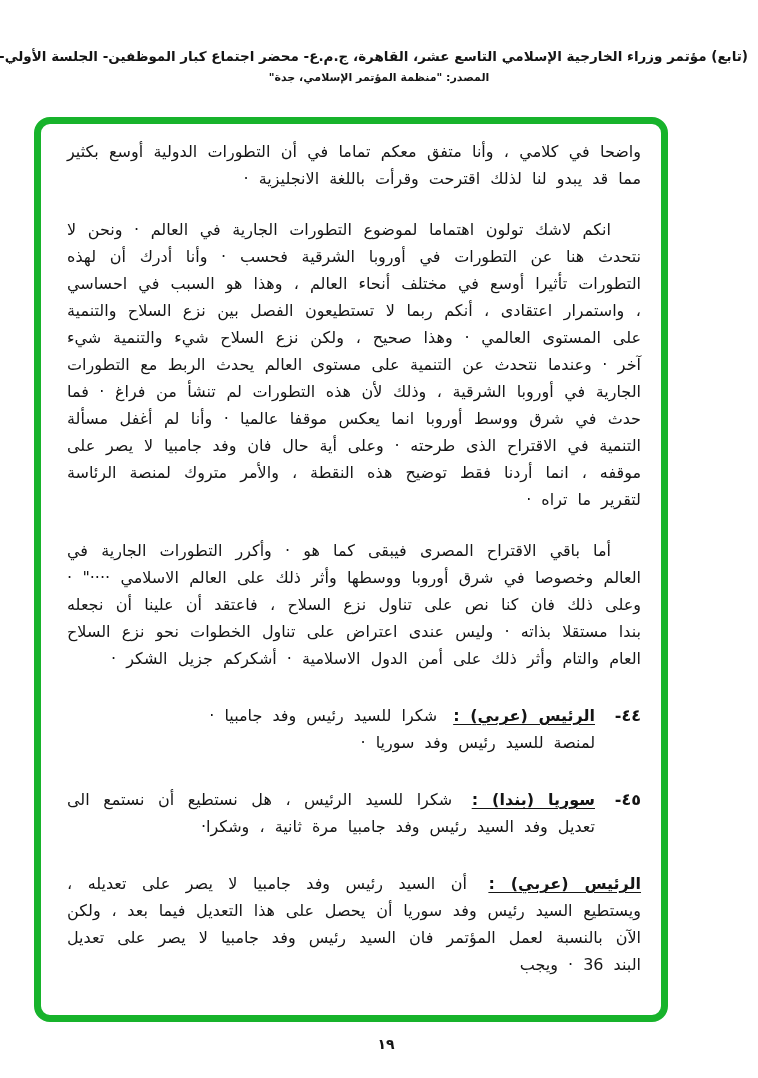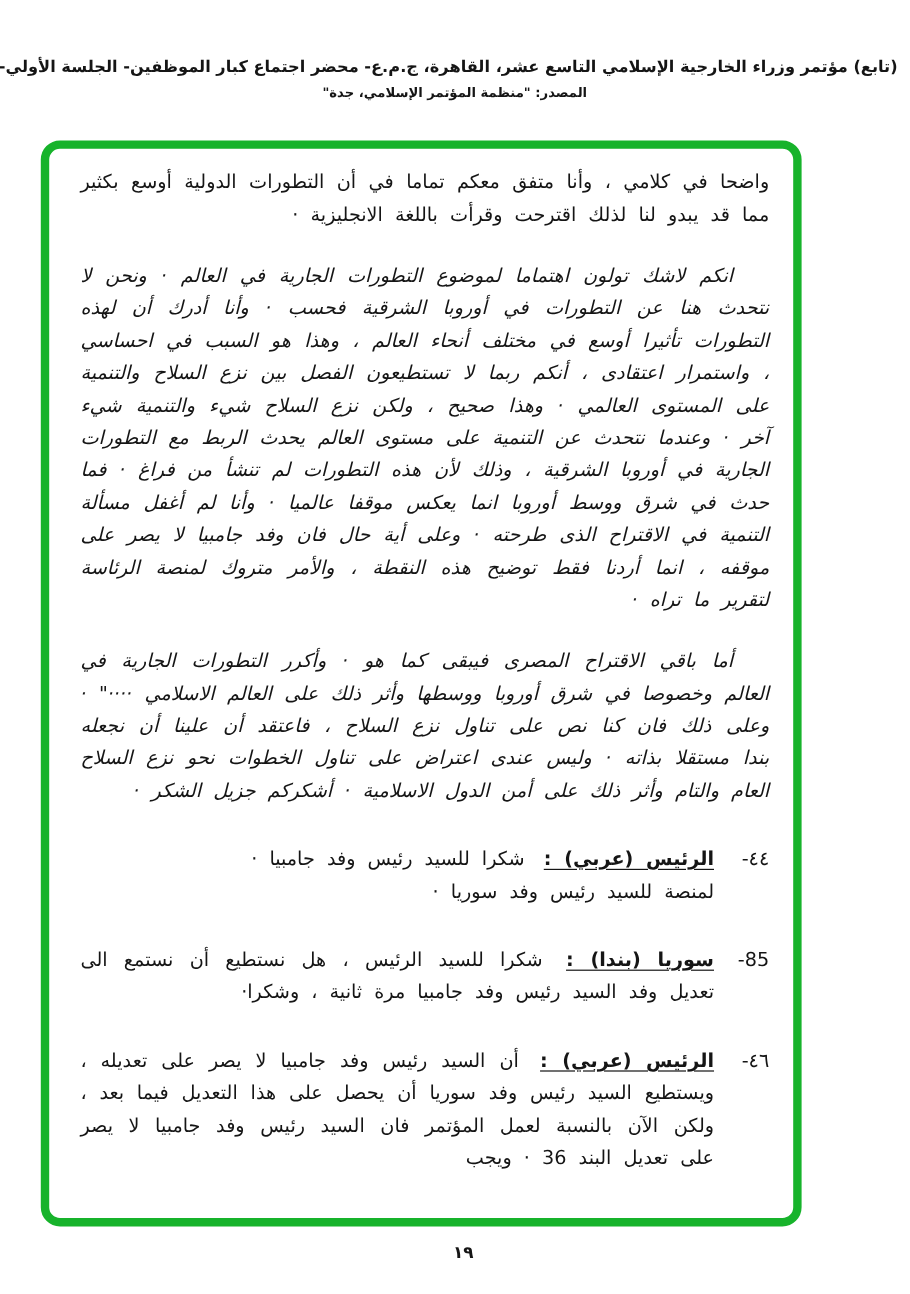--- a/index.html
+++ b/index.html
@@ -57,32 +57,32 @@
     font-size: 16px;
     line-height: 27px;
     word-spacing: 5px;
   }
 
   .para {
     margin: 0 0 24px 0;
   }
   .para.indent {
     text-indent: 30px;
-    font-style: italic;
   }
 
   
   .item {
     display: flex;
     direction: rtl;
     margin-top: 30px;
   }
   .item-number {
     flex: 0 0 46px;
     white-space: nowrap;
+    font-weight: bold;
   }
   .item-body {
     flex: 1;
     text-align: justify;
   }
   .item-heading {
     font-weight: bold;
     text-decoration: underline;
     text-underline-offset: 3px;
     margin-inline-end: 6px;
@@ -121,29 +121,28 @@
     <div class="item">
       <span class="item-number">٤٤-</span>
       <div class="item-body">
         <span class="item-heading">الرئيس (عربي) :</span>
         <span>شكرا للسيد رئيس وفد جامبيا ·</span><br>
         <span>لمنصة للسيد رئيس وفد سوريا ·</span>
       </div>
     </div>
 
     <div class="item">
-      <span class="item-number">85-</span>
+      <span class="item-number">٤٥-</span>
       <div class="item-body">
         <span class="item-heading">سوريا (بندا) :</span>
         <span>شكرا للسيد الرئيس ، هل نستطيع أن نستمع الى تعديل وفد السيد رئيس وفد جامبيا مرة ثانية ، وشكرا·</span>
       </div>
     </div>
 
     <div class="item">
-      <span class="item-number">٤٦-</span>
       <div class="item-body">
         <span class="item-heading">الرئيس (عربي) :</span>
         <span>أن السيد رئيس وفد جامبيا لا يصر على تعديله ، ويستطيع السيد رئيس وفد سوريا أن يحصل على هذا التعديل فيما بعد ، ولكن الآن بالنسبة لعمل المؤتمر فان السيد رئيس وفد جامبيا لا يصر على تعديل البند 36 · ويجب</span>
       </div>
     </div>
 
   </div>
 </div>
 
 <div class="page-number">١٩</div>

